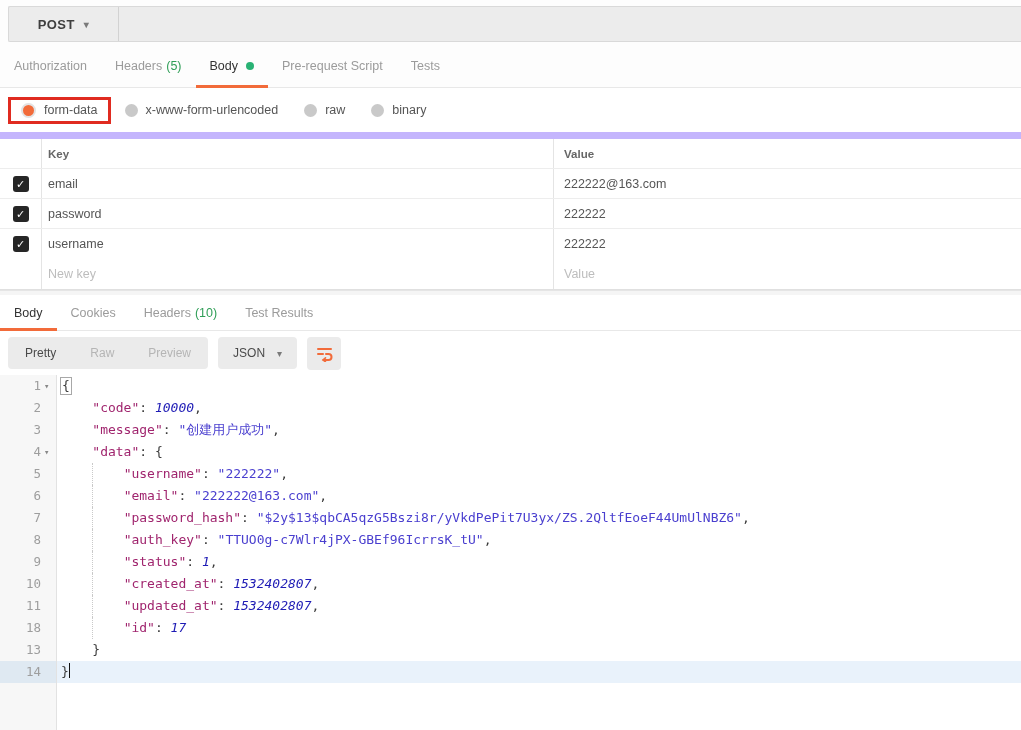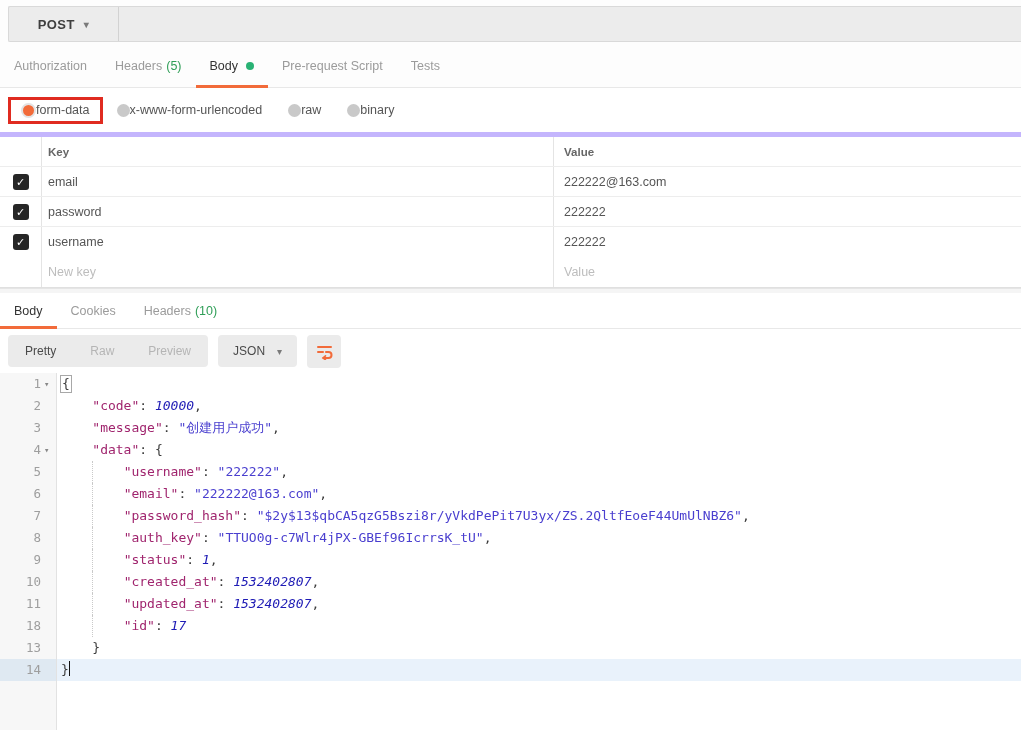--- a/index.html
+++ b/index.html
@@ -23,28 +23,28 @@
   .req-tabs{height:44px;}
   .res-tabs{height:36px; background:#fff;}
   .tab{display:flex; align-items:center; padding:0 14px; font-size:12.5px; color:#9b9b9b; position:relative; cursor:pointer; white-space:nowrap;}
   .tab.active{color:#333;}
   .tab .underline{position:absolute; left:0; right:0; bottom:-1px; height:3px; background:var(--accent);}
   .tab .count{color:var(--count-green); margin-left:4px;}
   .tab .dot{width:8px; height:8px; border-radius:50%; background:var(--dot-green); margin-left:8px;}
 
   
   .body-type-row{height:44px; display:flex; align-items:center; padding-left:8px; flex:none;}
-  .radio-opt{display:flex; align-items:center; color:#555; font-size:12.5px; margin-right:26px; cursor:pointer;}
+  .radio-opt{display:flex; align-items:center; gap:8px; color:#555; font-size:12.5px; margin-right:26px; cursor:pointer;}
   .radio{width:13px; height:13px; border-radius:50%; background:#c9c9c9; flex:none;}
   .radio.sel{background:var(--accent); border:2px solid #e3e3e3; width:15px; height:15px;}
   .hl-box{display:flex; align-items:center; gap:8px; border:3px solid var(--hl-red); padding:3px 10px; margin-right:14px;}
   .hl-box .radio-opt{margin-right:0;}
 
   
-  .kv-table{border-top:5px solid #c4b5fd; border-bottom:1px solid #e0e0e0; flex:none; background:#fff;}
+  .kv-table{border-top:7px solid #c4b5fd; border-bottom:1px solid #e0e0e0; flex:none; background:#fff;}
   .trow{display:flex; height:30px; align-items:stretch; border-bottom:1px solid #ededed; background:#fff;}
   .trow:last-child{border-bottom:none;}
   .cell-check{width:42px; border-right:1px solid #e4e4e4; display:flex; align-items:center; justify-content:center; flex:none;}
   .cell-key{width:512px; border-right:1px solid #e4e4e4; display:flex; align-items:center; padding-left:6px; font-size:12.5px; color:#555; flex:none;}
   .cell-val{flex:1; display:flex; align-items:center; padding-left:10px; font-size:12.5px; color:#555;}
   .trow.header .cell-key, .trow.header .cell-val{font-size:11.5px; font-weight:700; color:#666;}
   .checkbox{width:16px; height:16px; background:#262626; border-radius:3px; color:#fff; font-size:11px; line-height:16px; text-align:center; cursor:pointer;}
   .ghost-input{border:none; outline:none; background:transparent; font-size:12.5px; color:#555; width:95%; font-family:inherit;}
   .ghost-input::placeholder{color:#bdbdbd;}
 
@@ -180,20 +180,23 @@
         <span>Body</span>
         <span class="underline"></span>
       </div>
       <div class="tab">
         <span>Cookies</span>
       </div>
       <div class="tab">
         <span>Headers</span>
         <span class="count">(10)</span>
       </div>
+      <div class="tab">
+        <span>Test Results</span>
+      </div>
     </div>
 
   <div class="view-row">
     <div class="mode-group" id="mode-group">
         <button class="mode-btn active">Pretty</button>
         <button class="mode-btn">Raw</button>
         <button class="mode-btn">Preview</button>
       </div>
     <button class="fmt-btn">
       <span>JSON</span>

